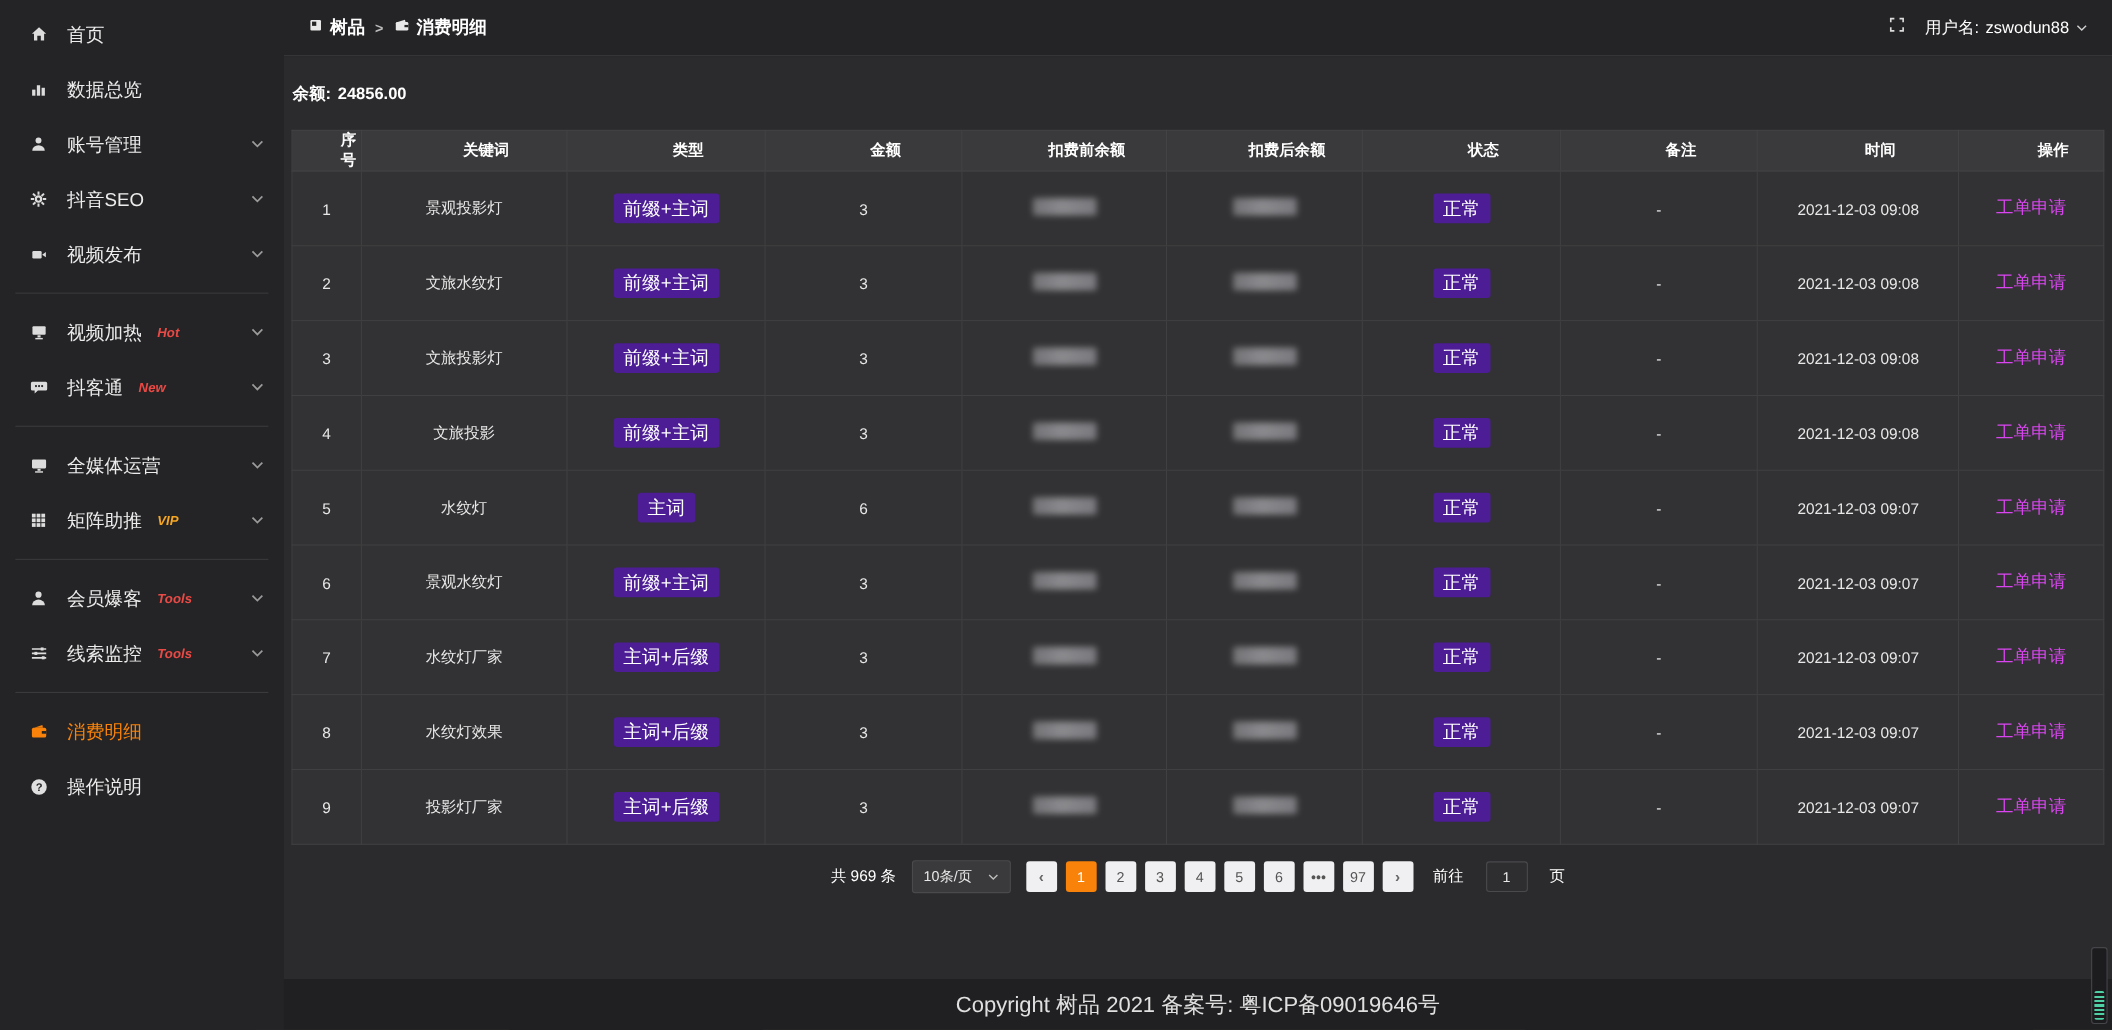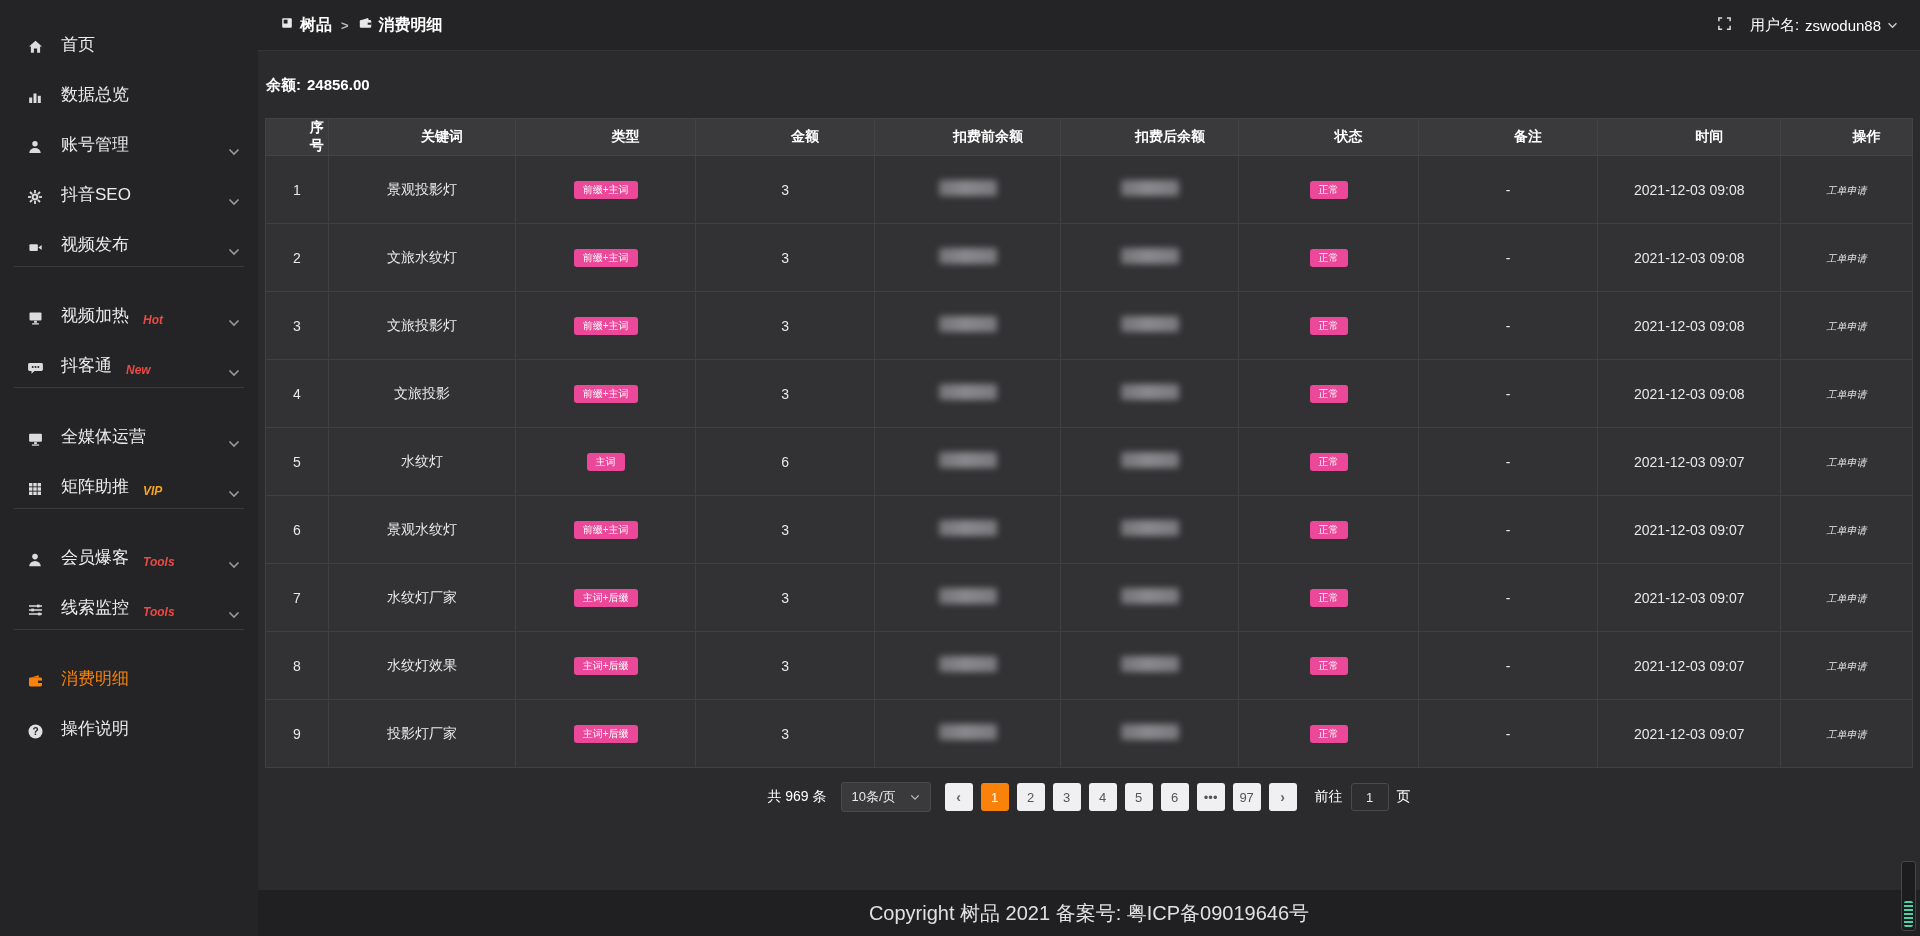--- a/index.html
+++ b/index.html
@@ -8,21 +8,21 @@
 
   
   .sidebar { position:absolute; left:0; top:0; width:258px; height:936px;
     background:#242426; z-index:5; }
   .logo { position:relative; padding:14px 0 6px 22px; height:62px; color:#fff; }
   .logo-arc { position:absolute; left:58px; top:6px; width:118px; height:30px;
     border-top:5px solid #fff; border-radius:50%; }
   .logo-en { font-size:33px; font-weight:800; letter-spacing:-1px; }
   .logo-cn { font-size:30px; font-weight:800; margin-left:6px; }
   .nav { margin-top:6px; }
-  .nav-item { display:flex; align-items:flex-end; height:50px; padding:0 18px 0 24px;
+  .nav-item { display:flex; align-items:center; height:50px; padding:0 18px 0 24px;
     color:#ececec; font-size:17px; cursor:pointer; position:relative; }
   .nav-item .icon { width:22px; height:18px; margin-right:15px; display:flex;
     align-items:center; justify-content:center; flex:none; }
   .nav-item svg { display:block; }
   .nav-label { white-space:nowrap; }
   .nav-badge { font-style:italic; font-weight:bold; font-size:12px; margin-left:14px; }
   .badge-red { color:#ea4a45; }
   .badge-vip { color:#f5a623; }
   .nav-chevron { margin-left:auto; flex:none; }
   .nav-item.active { color:#f8820a; }
@@ -43,40 +43,40 @@
     background:#2b2b2d; padding:0 7px; }
   .balance { margin:24px 0 0 1px; color:#fff; font-size:15px; font-weight:bold; }
   .balance b { margin-left:6px; }
 
   table.grid { width:100%; border-collapse:collapse; margin-top:23px;
     table-layout:fixed; }
   .grid th { background:#3a3a3c; color:#fff; font-size:14px; font-weight:600;
     height:29px; border:1px solid #434345;padding-left:40px; }
   .grid td { background:#323234; color:#e8e8e8; font-size:14px; text-align:center;
     height:68px; border:1px solid #404042; }
-  .type-badge, .status-badge { display:inline-block; background:#ec4899; color:#fff;
-    font-size:10px; padding:2px 9px; border-radius:3px; white-space:nowrap; }
+  .type-badge, .status-badge { display:inline-block; background:#4c1d95; color:#fff;
+    font-size:17px; padding:2px 9px; border-radius:3px; white-space:nowrap; }
   .masked { display:inline-block; width:58px; height:16px; border-radius:2px;
     background:linear-gradient(90deg,#7e7e82,#9a9a9e 45%,#85858a);
     filter:blur(3px); opacity:.85; }
-  .action-link { color:#e5e5e5; font-size:10px; cursor:pointer; text-decoration:none;font-style:italic; }
+  .action-link { color:#d946ef; font-size:16px; cursor:pointer; text-decoration:none; }
 
   
   .pagination { display:flex; align-items:center; justify-content:center;
     margin-top:14px; gap:8px; color:#fff; font-size:14px; }
   .page-size { display:flex; align-items:center; gap:14px; background:#3a3a3c;
     border:1px solid #4a4a4d; border-radius:3px; padding:5px 10px; font-size:13px;
     color:#e8e8e8; cursor:pointer; margin:0 6px; }
   .page-btn { min-width:28px; height:28px; display:flex; align-items:center;
     justify-content:center; background:#f0f0f2; color:#555; font-size:13px;
     border-radius:3px; cursor:pointer; border:none; padding:0 5px; }
   .page-btn.nav-arrow { color:#666; font-size:14px; font-weight:bold; }
   .page-btn.active { background:#f8820a; color:#fff; }
   .pages { display:flex; gap:8px; }
-  .goto { display:flex; align-items:center; gap:8px; margin-left:10px;justify-content:center; }
+  .goto { display:flex; align-items:center; gap:20px; margin-left:10px;justify-content:center; }
   .goto input { width:38px; height:28px; background:#2e2e30; border:1px solid #4a4a4d;
     border-radius:3px; color:#e8e8e8; text-align:center; font-size:13px; }
 
   
   .footer { position:absolute; left:258px; right:0; bottom:0; height:46px;
     background:#202022; display:flex; align-items:center; justify-content:center;
     color:#e0e0e0; font-size:20px; }
 
   
   .scroll-widget { position:absolute; right:4px; bottom:5px; width:15px; height:70px;

